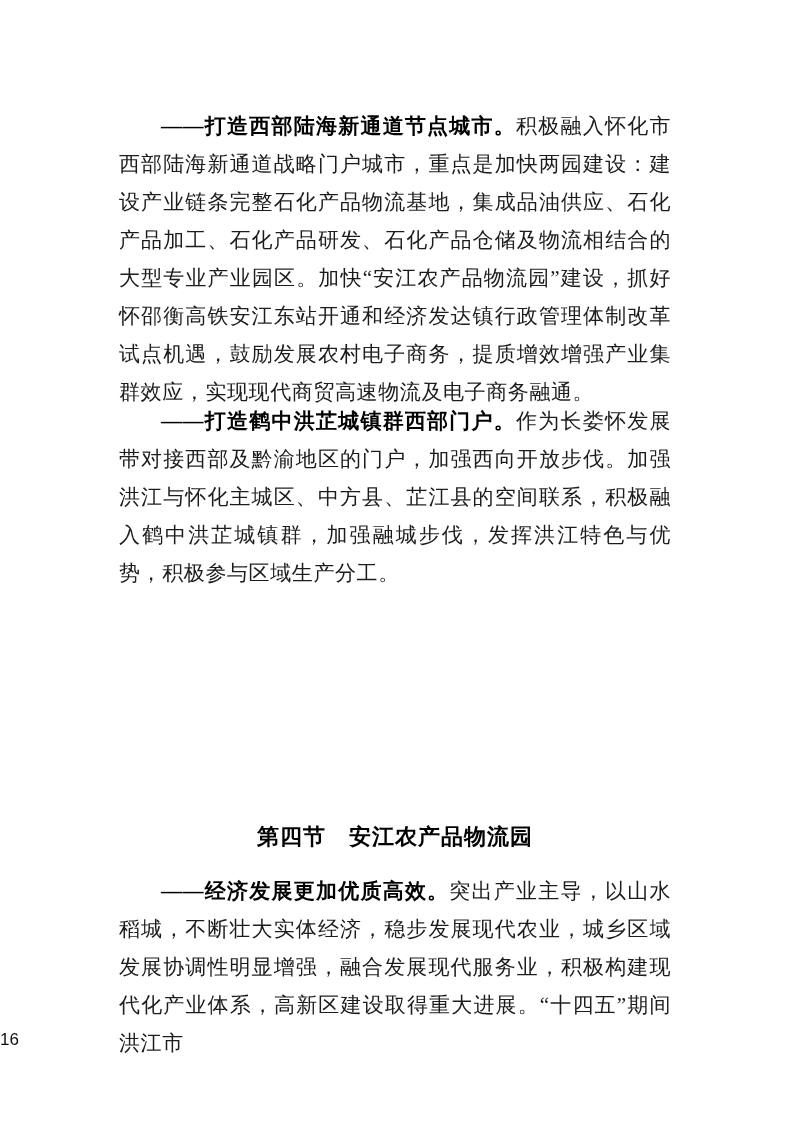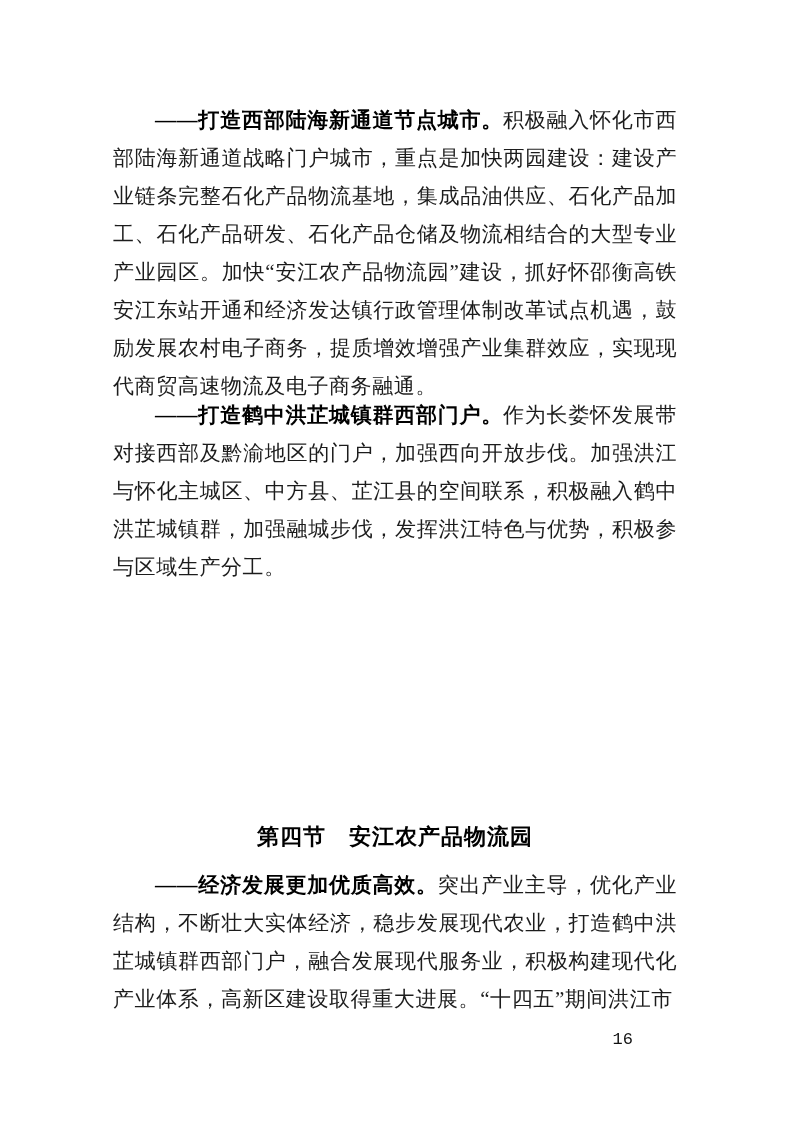--- a/index.html
+++ b/index.html
@@ -14,21 +14,21 @@
     background: #ffffff;
     overflow: hidden;
     font-family: "Liberation Serif", "DejaVu Serif", serif;
   }
   .textblock {
     position: absolute;
     left: 113px;
     width: 564px;
   }
   .para {
-    margin: 0;
+    margin: 6px;
     font-size: 21px;
     line-height: 38px;
     letter-spacing: 0.6px;
     text-align: justify;
     text-indent: 2em;
     color: #1c1c1c;
     font-family: "Liberation Serif", "DejaVu Serif", serif;
   }
   .para .lead {
     font-weight: bold;
@@ -44,25 +44,25 @@
     font-weight: bold;
     text-align: center;
     color: #000000;
     letter-spacing: 1px;
     font-family: "Liberation Sans", "DejaVu Sans", sans-serif;
   }
   .page-number {
     position: absolute;
     left: 0;
     width: 633px;
-    text-align: right;
+    text-align: left;
     font-size: 17px;
     line-height: 20px;
     color: #111111;
-    font-family: Liberation Mono, monospace;
+    font-family: Liberation Sans, sans-serif;
   }
   
   #para-west-corridor   { top: 101px; }
   #para-west-gateway    { top: 396px; }
   #para-tourism         { top: 595px; }
   #heading-section-4    { top: 818px; }
   #para-economy         { top: 866px; }
   #page-number          { top: 1030px; }
 </style>
 </head>
@@ -75,18 +75,18 @@
   </div>
 
   <div class="textblock" id="para-west-gateway">
     <p class="para"><span class="lead">——打造鹤中洪芷城镇群西部门户。</span><span>作为长娄怀发展带对接西部及黔渝地区的门户，加强西向开放步伐。加强洪江与怀化主城区、中方县、芷江县的空间联系，积极融入鹤中洪芷城镇群，加强融城步伐，发挥洪江特色与优势，积极参与区域生产分工。</span></p>
   </div>
 
 
   <h2 class="section-heading" id="heading-section-4">第四节　安江农产品物流园</h2>
 
   <div class="textblock" id="para-economy">
-    <p class="para"><span class="lead">——经济发展更加优质高效。</span><span>突出产业主导，优化产业结构，不断壮大实体经济，稳步发展现代农业，打造鹤中洪芷城镇群西部门户，融合发展现代服务业，积极构建现代化产业体系，高新区建设取得重大进展。“十四五”期间洪江市</span></p>
+    <p class="para"><span class="lead">——经济发展更加优质高效。</span><span>突出产业主导，以山水稻城，不断壮大实体经济，稳步发展现代农业，城乡区域发展协调性明显增强，融合发展现代服务业，积极构建现代化产业体系，高新区建设取得重大进展。“十四五”期间洪江市</span></p>
   </div>
 
   <div class="page-number" id="page-number">16</div>
 
 </div>
 
 </body></html>

